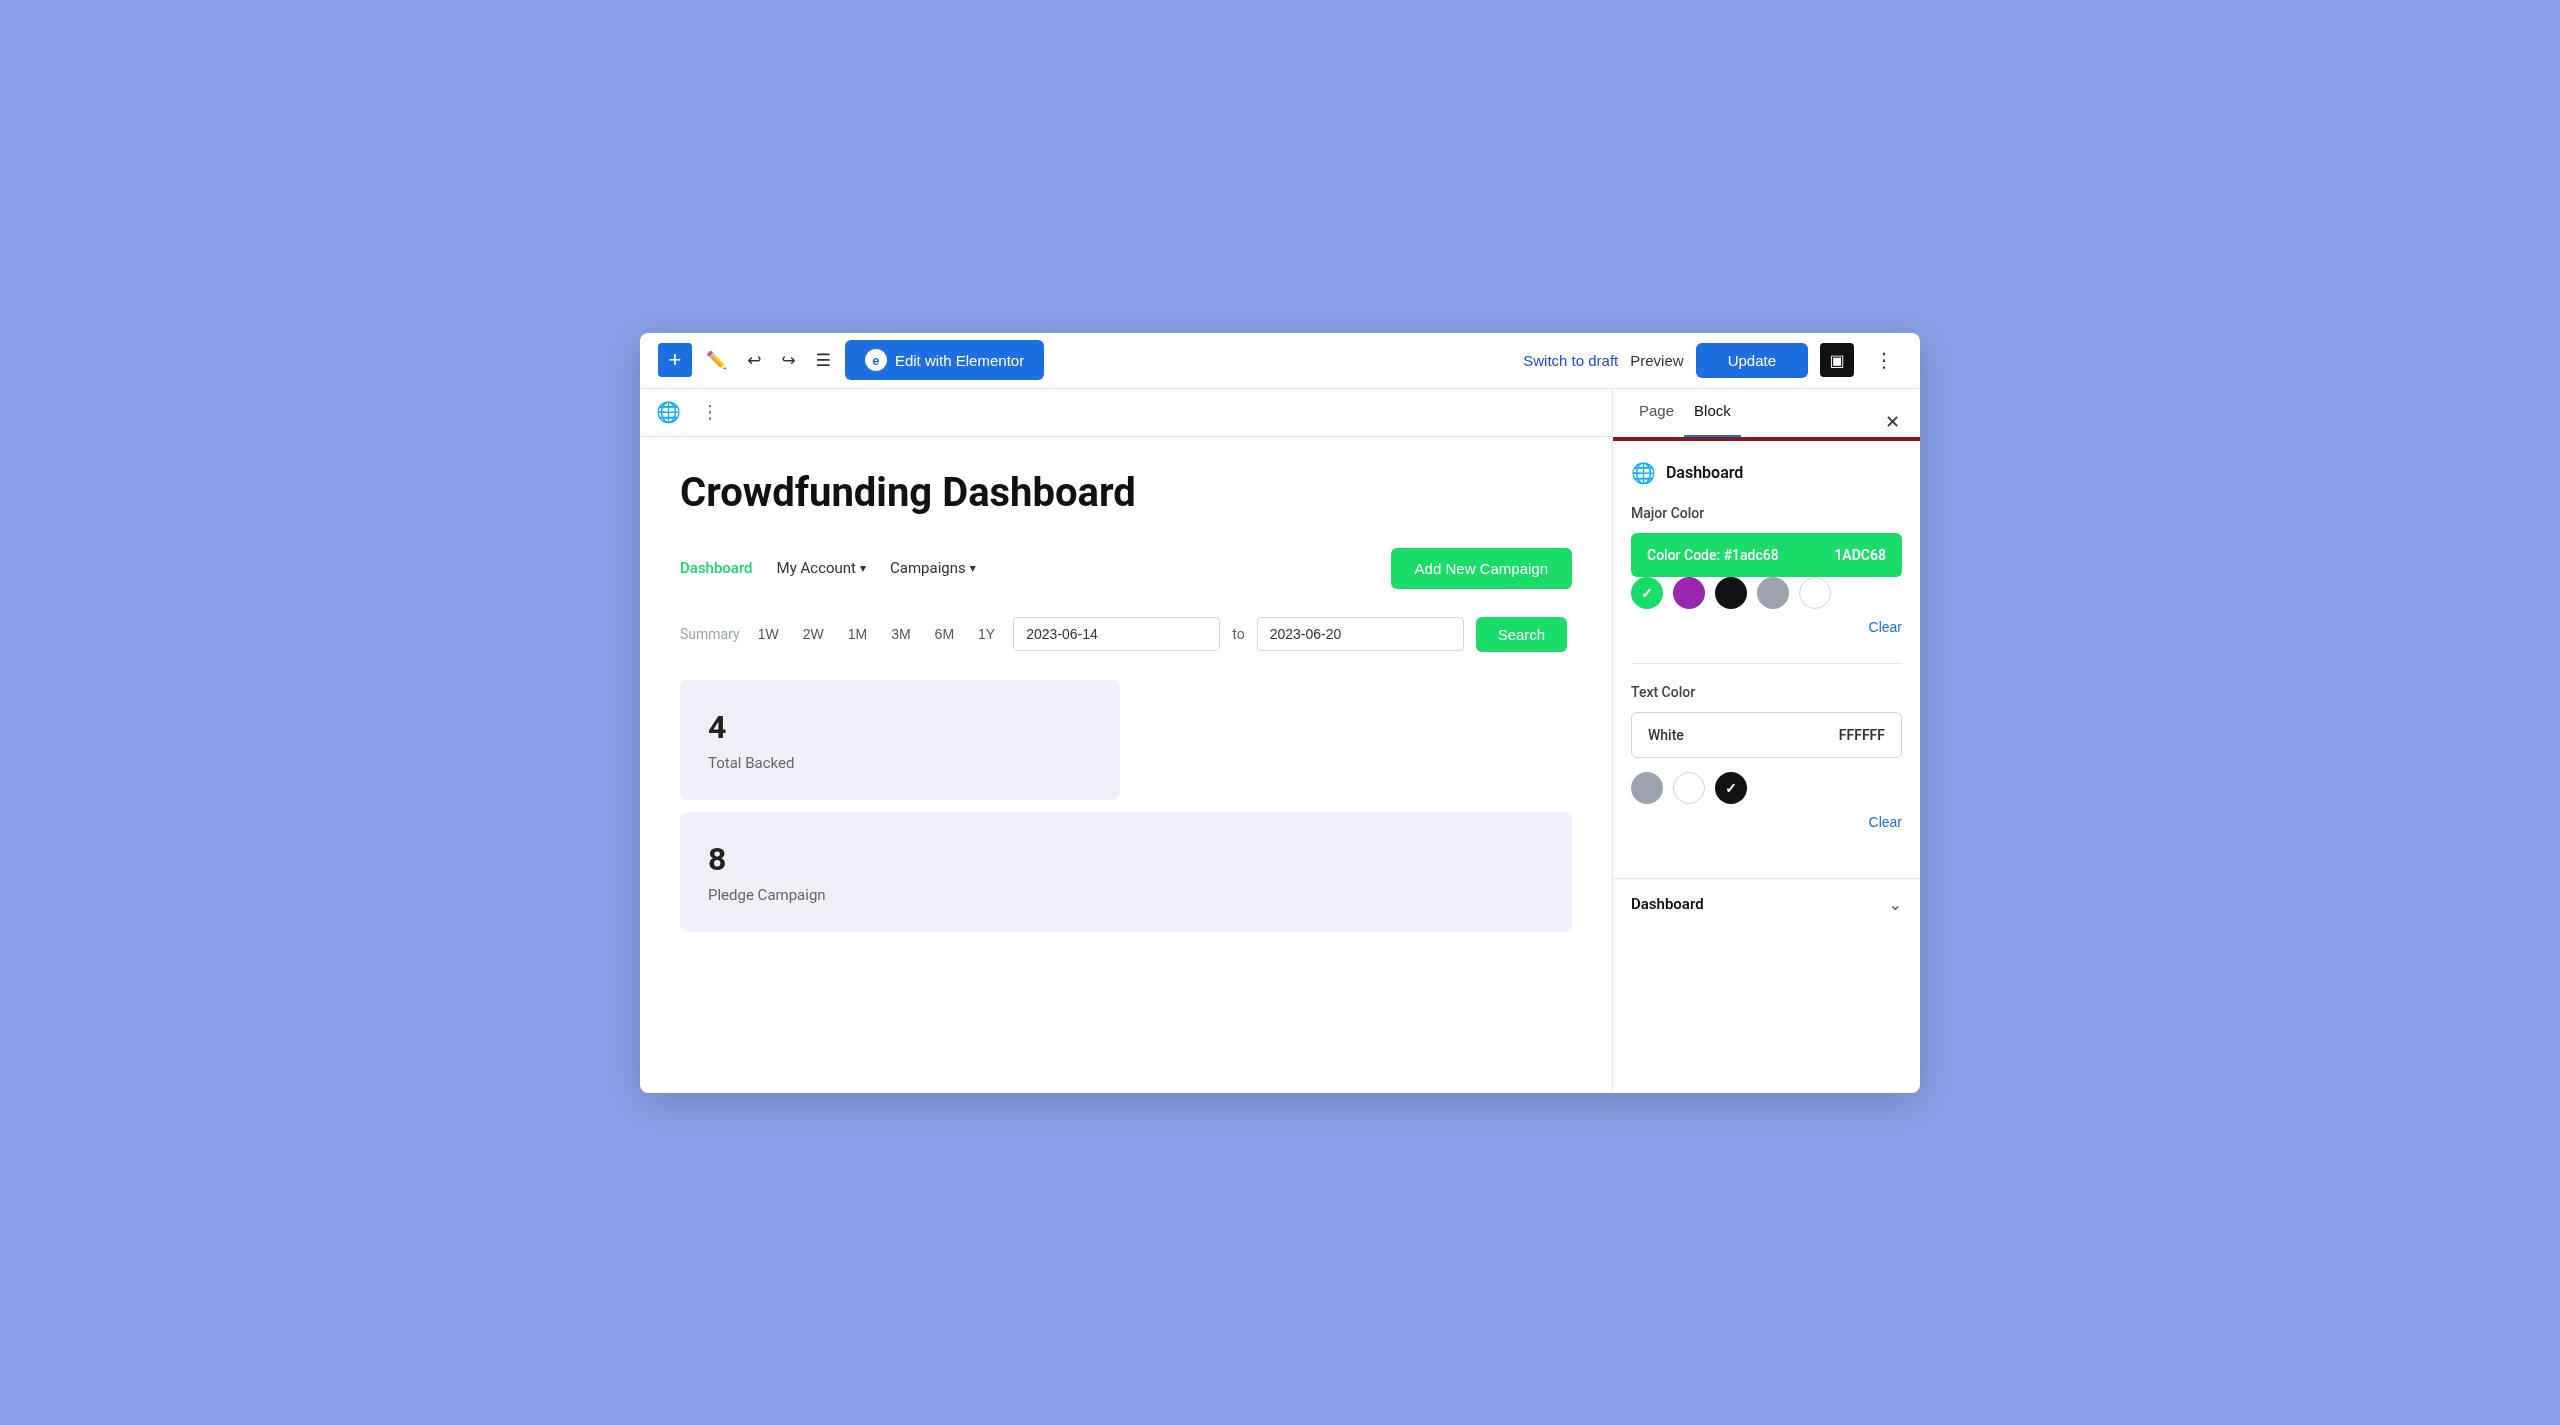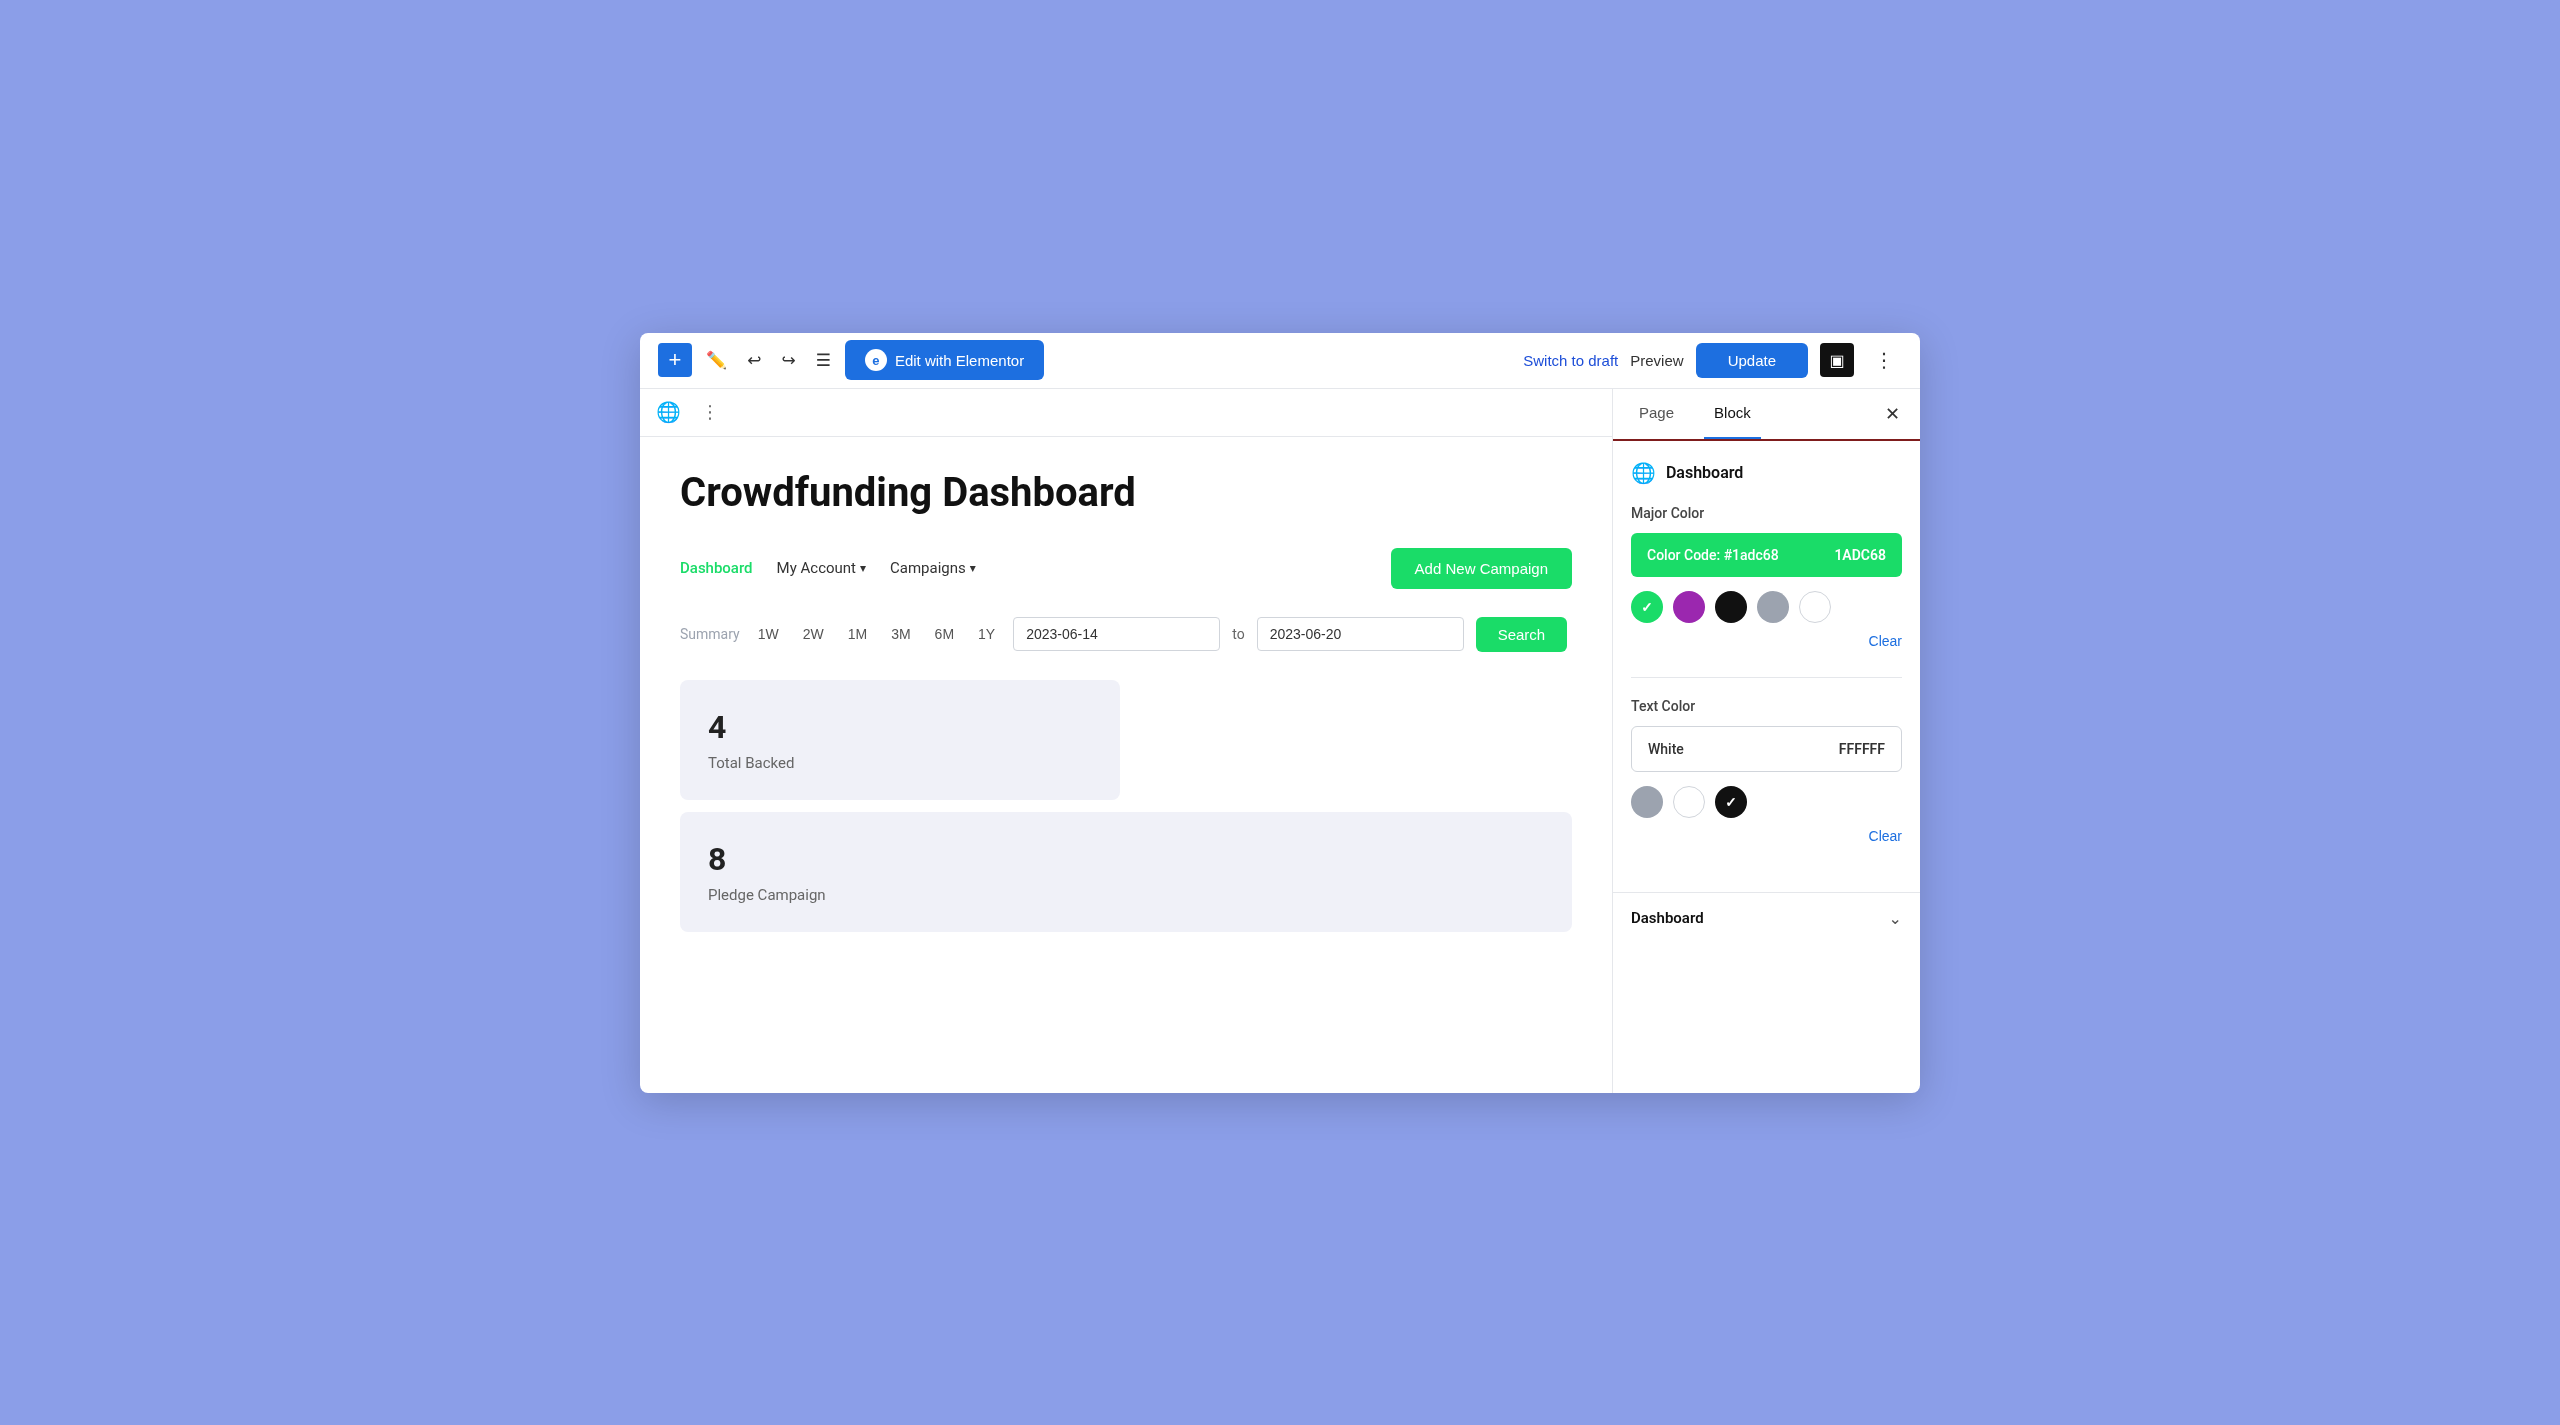--- a/index.html
+++ b/index.html
@@ -310,26 +310,25 @@
     .right-panel {
       width: 308px;
       border-left: 1px solid #e5e7eb;
       display: flex;
       flex-direction: column;
       flex-shrink: 0;
       overflow-y: auto;
     }
     .panel-tabs {
       display: flex;
-      align-items: center;
-      border-bottom: 2px solid #7f1d1d;
+      align-items: flex-end;
+      border-bottom: 4px solid #7f1d1d;
       padding: 0 16px;
       height: 52px;
       position: relative;
-      gap: 20px;
     }
     .panel-tab {
       font-size: 15px;
       padding: 16px 10px;
       cursor: pointer;
       border-bottom: 2px solid transparent;
       color: #555;
       font-weight: 400;
       background: none;
       border-top: none;
@@ -377,21 +376,21 @@
       margin-bottom: 12px;
     }
     
     .color-display {
       background: #1adc68;
       border-radius: 6px;
       padding: 14px 16px;
       display: flex;
       align-items: center;
       justify-content: space-between;
-      margin-bottom: 14px;
+      margin-bottom: 0;
     }
     .color-display-label {
       color: #fff;
       font-size: 14px;
       font-weight: 500;
     }
     .color-display-code {
       color: #fff;
       font-size: 14px;
       font-weight: 600;

